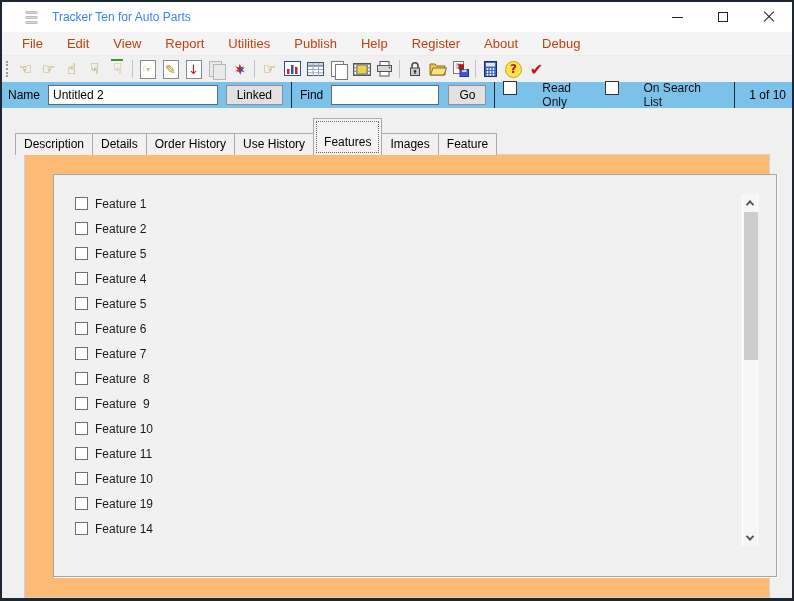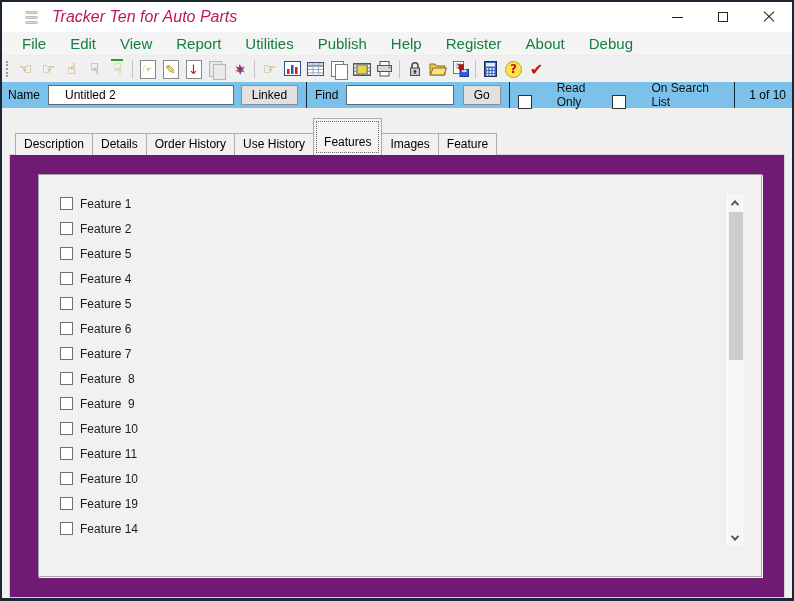--- a/index.html
+++ b/index.html
@@ -8,35 +8,35 @@
 
   .window { width:794px; height:601px; background:#f0f0f0;
     border:2px solid #1c2733; border-bottom-width:3px;
     display:flex; flex-direction:column; }
 
   
   .titlebar { height:30px; background:#ffffff; display:flex; align-items:center; flex:0 0 auto; }
   .app-icon { width:13px; height:13px; margin-left:23px; margin-right:14px;
     display:flex; flex-direction:column; justify-content:space-between; }
   .app-icon i { display:block; height:3px; background:#d9d9d9; border:1px solid #bdbdbd; border-radius:2px; }
-  .title-text { font-size:16px; color:#be185d;font-style:italic; }
+  .title-text { font-size:12px; color:#3b82f6; }
   .win-controls { margin-left:auto; display:flex; height:100%; }
   .wbtn { width:46px; height:100%; display:flex; align-items:center; justify-content:center; }
   .min-glyph { width:11px; height:1px; background:#222; display:block; }
   .max-glyph { width:10px; height:10px; border:1px solid #222; display:block; }
   .close-glyph { position:relative; width:12px; height:12px; display:block; }
   .close-glyph::before,.close-glyph::after { content:""; position:absolute; left:-1px; top:5px;
     width:14px; height:1px; background:#222; }
   .close-glyph::before { transform:rotate(45deg); }
   .close-glyph::after { transform:rotate(-45deg); }
 
   
   .menubar { height:24px; background:#f4f4f4; display:flex; align-items:stretch;
     padding-left:8px; border-bottom:1px solid #ececec; flex:0 0 auto; }
-  .menu-item { padding:0 12px; display:flex; align-items:center; font-size:15px; color:#15803d;text-align:right; }
+  .menu-item { padding:0 12px; display:flex; align-items:center; font-size:13px; color:#c2410c;text-align:right; }
 
   
   .toolbar { height:26px; background:#f0f0f0; display:flex; align-items:center;
     padding-left:2px; flex:0 0 auto; }
   .grip { width:4px; height:16px; border-left:2px dotted #9a9a9a; margin:0 4px 0 2px; }
   .tbtn { width:23px; height:22px; display:flex; align-items:center; justify-content:center;
     position:relative; font-family:"DejaVu Sans","Liberation Sans",sans-serif; }
   .tsep { width:1px; height:18px; background:#c3c3c3; margin:0 3px; }
   .hand { color:#a8850e; font-size:15px; line-height:1; }
   .hand-dark { color:#8a6d00; font-size:15px; }
@@ -56,39 +56,39 @@
   .burst { color:#cc2222; font-size:14px; text-shadow:1px 1px 0 #2a52be; }
   .helpicon { width:17px; height:17px; border-radius:50%; background:#ffe34d; border:1px solid #c9a400;
     color:#cc1111; font-weight:bold; font-size:12px; display:flex; align-items:center; justify-content:center; }
   .checkglyph { color:#cc1111; font-size:16px; font-weight:bold; }
 
   
   .recordbar { height:26px; background:#7cc1ea; display:flex; align-items:center;
     padding:0 6px; flex:0 0 auto; }
   .rb-label { color:#000000; margin-right:8px; }
   .rb-input { height:20px; border:1px solid #5f6a73; background:#fff; font-family:inherit;
-    font-size:12px; padding:0 16px; color:#000; }
+    font-size:12px; padding:0 4px; color:#000; }
   .name-input { width:186px; }
   .find-input { width:108px; }
   .rb-btn { height:20px; background:#e1e1e1; border:1px solid #8f8f8f; font-family:inherit;
     font-size:12px; padding:0 10px; color:#000; }
   .vsep { width:1px; align-self:stretch; background:#12293b; margin:0 8px; }
   .rb-check { width:14px; height:14px; background:#fff; border:1px solid #333; margin-right:6px; flex:0 0 auto; }
-  .rb-checkwrap { display:flex; align-items:flex-end; margin-right:14px;gap:19px; }
+  .rb-checkwrap { display:flex; align-items:flex-start; margin-right:14px;gap:19px; }
   .rb-pos { color:#000; margin-left:4px; white-space:pre; }
 
   
   .midgap { height:10px; flex:0 0 auto; }
   .tabstrip { display:flex; align-items:flex-end; padding-left:13px; position:relative;
     z-index:2; margin-bottom:-1px; flex:0 0 auto; }
   .tab { border:1px solid #ababab; border-bottom:none; background:#f1f1f1; padding:3px 8px 4px 8px;
     margin-right:-1px; font-size:12px; color:#000; position:relative; }
   .tab.selected { background:#f4f4f4; padding:16px 10px 6px 10px; z-index:3; }
   .tab.selected .focusring { position:absolute; inset:2px; border:1px dotted #666; pointer-events:none; }
-  .tabpage { margin:0 7px; height:444px; background:#701a75; border:1px solid #d2d2d2;
+  .tabpage { margin:0 22px; height:444px; background:#fdba74; border:1px solid #d2d2d2;
     position:relative; z-index:1; flex:0 0 auto; }
 
   
   .panel { position:absolute; left:28px; top:19px; width:724px; height:403px;
     border:1px solid #a5a5a5; background:#f1f1f1; box-shadow:1px 1px 0 #fdfdfd; }
   .feature-list { padding:21px 0 0 21px; }
   .feature-row { display:flex; align-items:center; height:15px; margin-bottom:10px; }
   .fcheck { width:13px; height:13px; background:#fff; border:1px solid #707070; margin-right:7px; flex:0 0 auto; }
   .flabel { font-size:12px; color:#1a1a1a; white-space:pre; }
 

